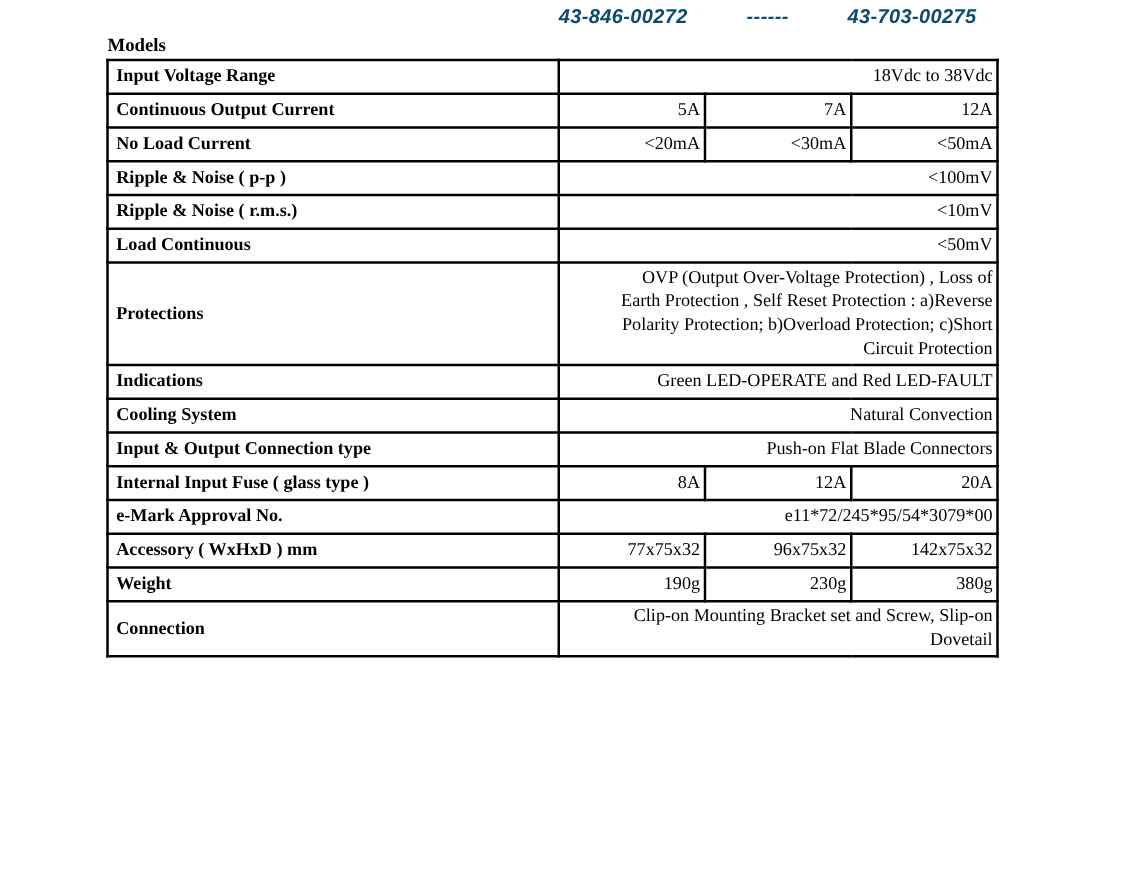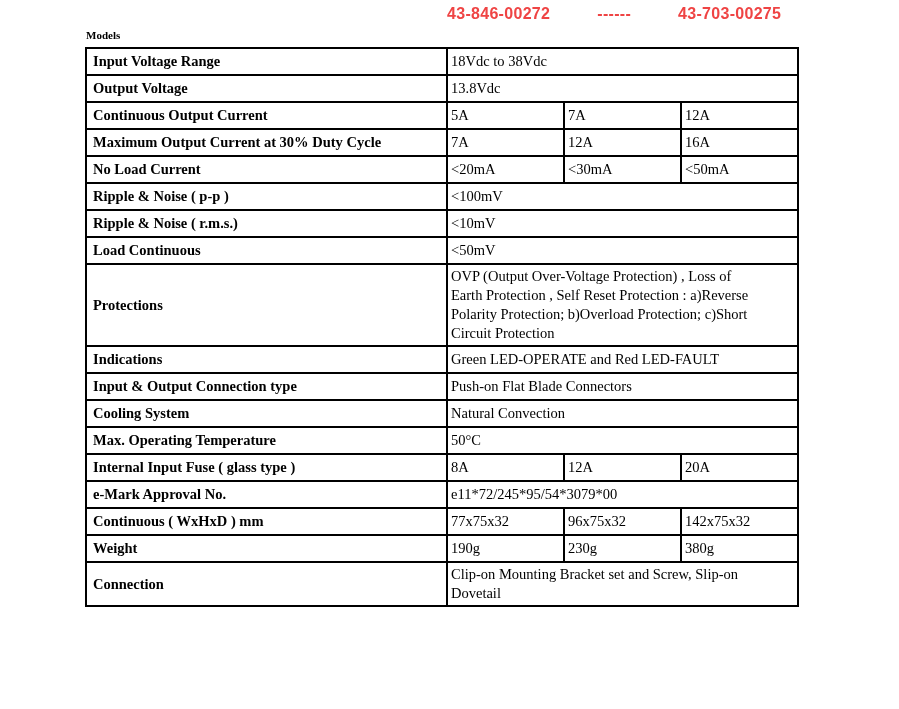--- a/index.html
+++ b/index.html
@@ -24,21 +24,21 @@
     font-size: 16px;
     color: #787878;
     letter-spacing: 0.3px;
     white-space: nowrap;
   }
   .models-caption {
     position: absolute;
     left: 86px;
     top: 29px;
     font-weight: bold;
-    font-size: 11px;
+    font-size: 15px;
   }
   table.spec-table {
     position: absolute;
     left: 85px;
     top: 47px;
     width: 712px;
     border-collapse: collapse;
     table-layout: fixed;
   }
   table.spec-table td {
@@ -49,66 +49,56 @@
     overflow: hidden;
   }
   td.label {
     font-weight: bold;
     font-size: 15px;
     padding: 2px 21px 2px 6px;
     height: 27px;
     text-align: left;
   }
   td.val {
-    text-align: left;
+    text-align: right;
     padding: 2px 3px;
     line-height: 19px;
   }
   td.val.pre { white-space: pre-line; }
 </style>
 </head>
 <body>
 
 <div class="page">
 
-  <div class="top-header" style="color: #ef4444;">
+  <div class="top-header" style="color: #0c4a6e; font-style: italic;">
     <span>43-846-00272</span>
     <span>------</span>
     <span>43-703-00275</span>
   </div>
 
   <div class="models-caption">Models</div>
 
   <table class="spec-table">
     <colgroup>
       <col style="width:361px">
       <col style="width:117px">
       <col style="width:117px">
       <col style="width:117px">
     </colgroup>
     <tbody id="spec-body">
         <tr>
           <td class="label">Input Voltage Range</td>
           <td class="val" colspan="3">18Vdc to 38Vdc</td>
         </tr>
         <tr>
-          <td class="label">Output Voltage</td>
-          <td class="val" colspan="3">13.8Vdc</td>
-        </tr>
-        <tr>
           <td class="label">Continuous Output Current</td>
           <td class="val">5A</td>
           <td class="val">7A</td>
           <td class="val">12A</td>
-        </tr>
-        <tr>
-          <td class="label">Maximum Output Current at 30% Duty Cycle</td>
-          <td class="val">7A</td>
-          <td class="val">12A</td>
-          <td class="val">16A</td>
         </tr>
         <tr>
           <td class="label">No Load Current</td>
           <td class="val">&lt;20mA</td>
           <td class="val">&lt;30mA</td>
           <td class="val">&lt;50mA</td>
         </tr>
         <tr>
           <td class="label">Ripple &amp; Noise ( p-p )</td>
           <td class="val" colspan="3">&lt;100mV</td>
@@ -126,43 +116,39 @@
           <td class="val pre" colspan="3">OVP (Output Over-Voltage Protection) , Loss of
 Earth Protection , Self Reset Protection : a)Reverse
 Polarity Protection; b)Overload Protection; c)Short
 Circuit Protection</td>
         </tr>
         <tr>
           <td class="label">Indications</td>
           <td class="val" colspan="3">Green LED-OPERATE and Red LED-FAULT</td>
         </tr>
         <tr>
-          <td class="label">Input &amp; Output Connection type</td>
-          <td class="val" colspan="3">Push-on Flat Blade Connectors</td>
-        </tr>
-        <tr>
           <td class="label">Cooling System</td>
           <td class="val" colspan="3">Natural Convection</td>
         </tr>
         <tr>
-          <td class="label">Max. Operating Temperature</td>
-          <td class="val" colspan="3">50°C</td>
+          <td class="label">Input &amp; Output Connection type</td>
+          <td class="val" colspan="3">Push-on Flat Blade Connectors</td>
         </tr>
         <tr>
           <td class="label">Internal Input Fuse ( glass type )</td>
           <td class="val">8A</td>
           <td class="val">12A</td>
           <td class="val">20A</td>
         </tr>
         <tr>
           <td class="label">e-Mark Approval No.</td>
           <td class="val" colspan="3">e11*72/245*95/54*3079*00</td>
         </tr>
         <tr>
-          <td class="label">Continuous ( WxHxD ) mm</td>
+          <td class="label">Accessory ( WxHxD ) mm</td>
           <td class="val">77x75x32</td>
           <td class="val">96x75x32</td>
           <td class="val">142x75x32</td>
         </tr>
         <tr>
           <td class="label">Weight</td>
           <td class="val">190g</td>
           <td class="val">230g</td>
           <td class="val">380g</td>
         </tr>

